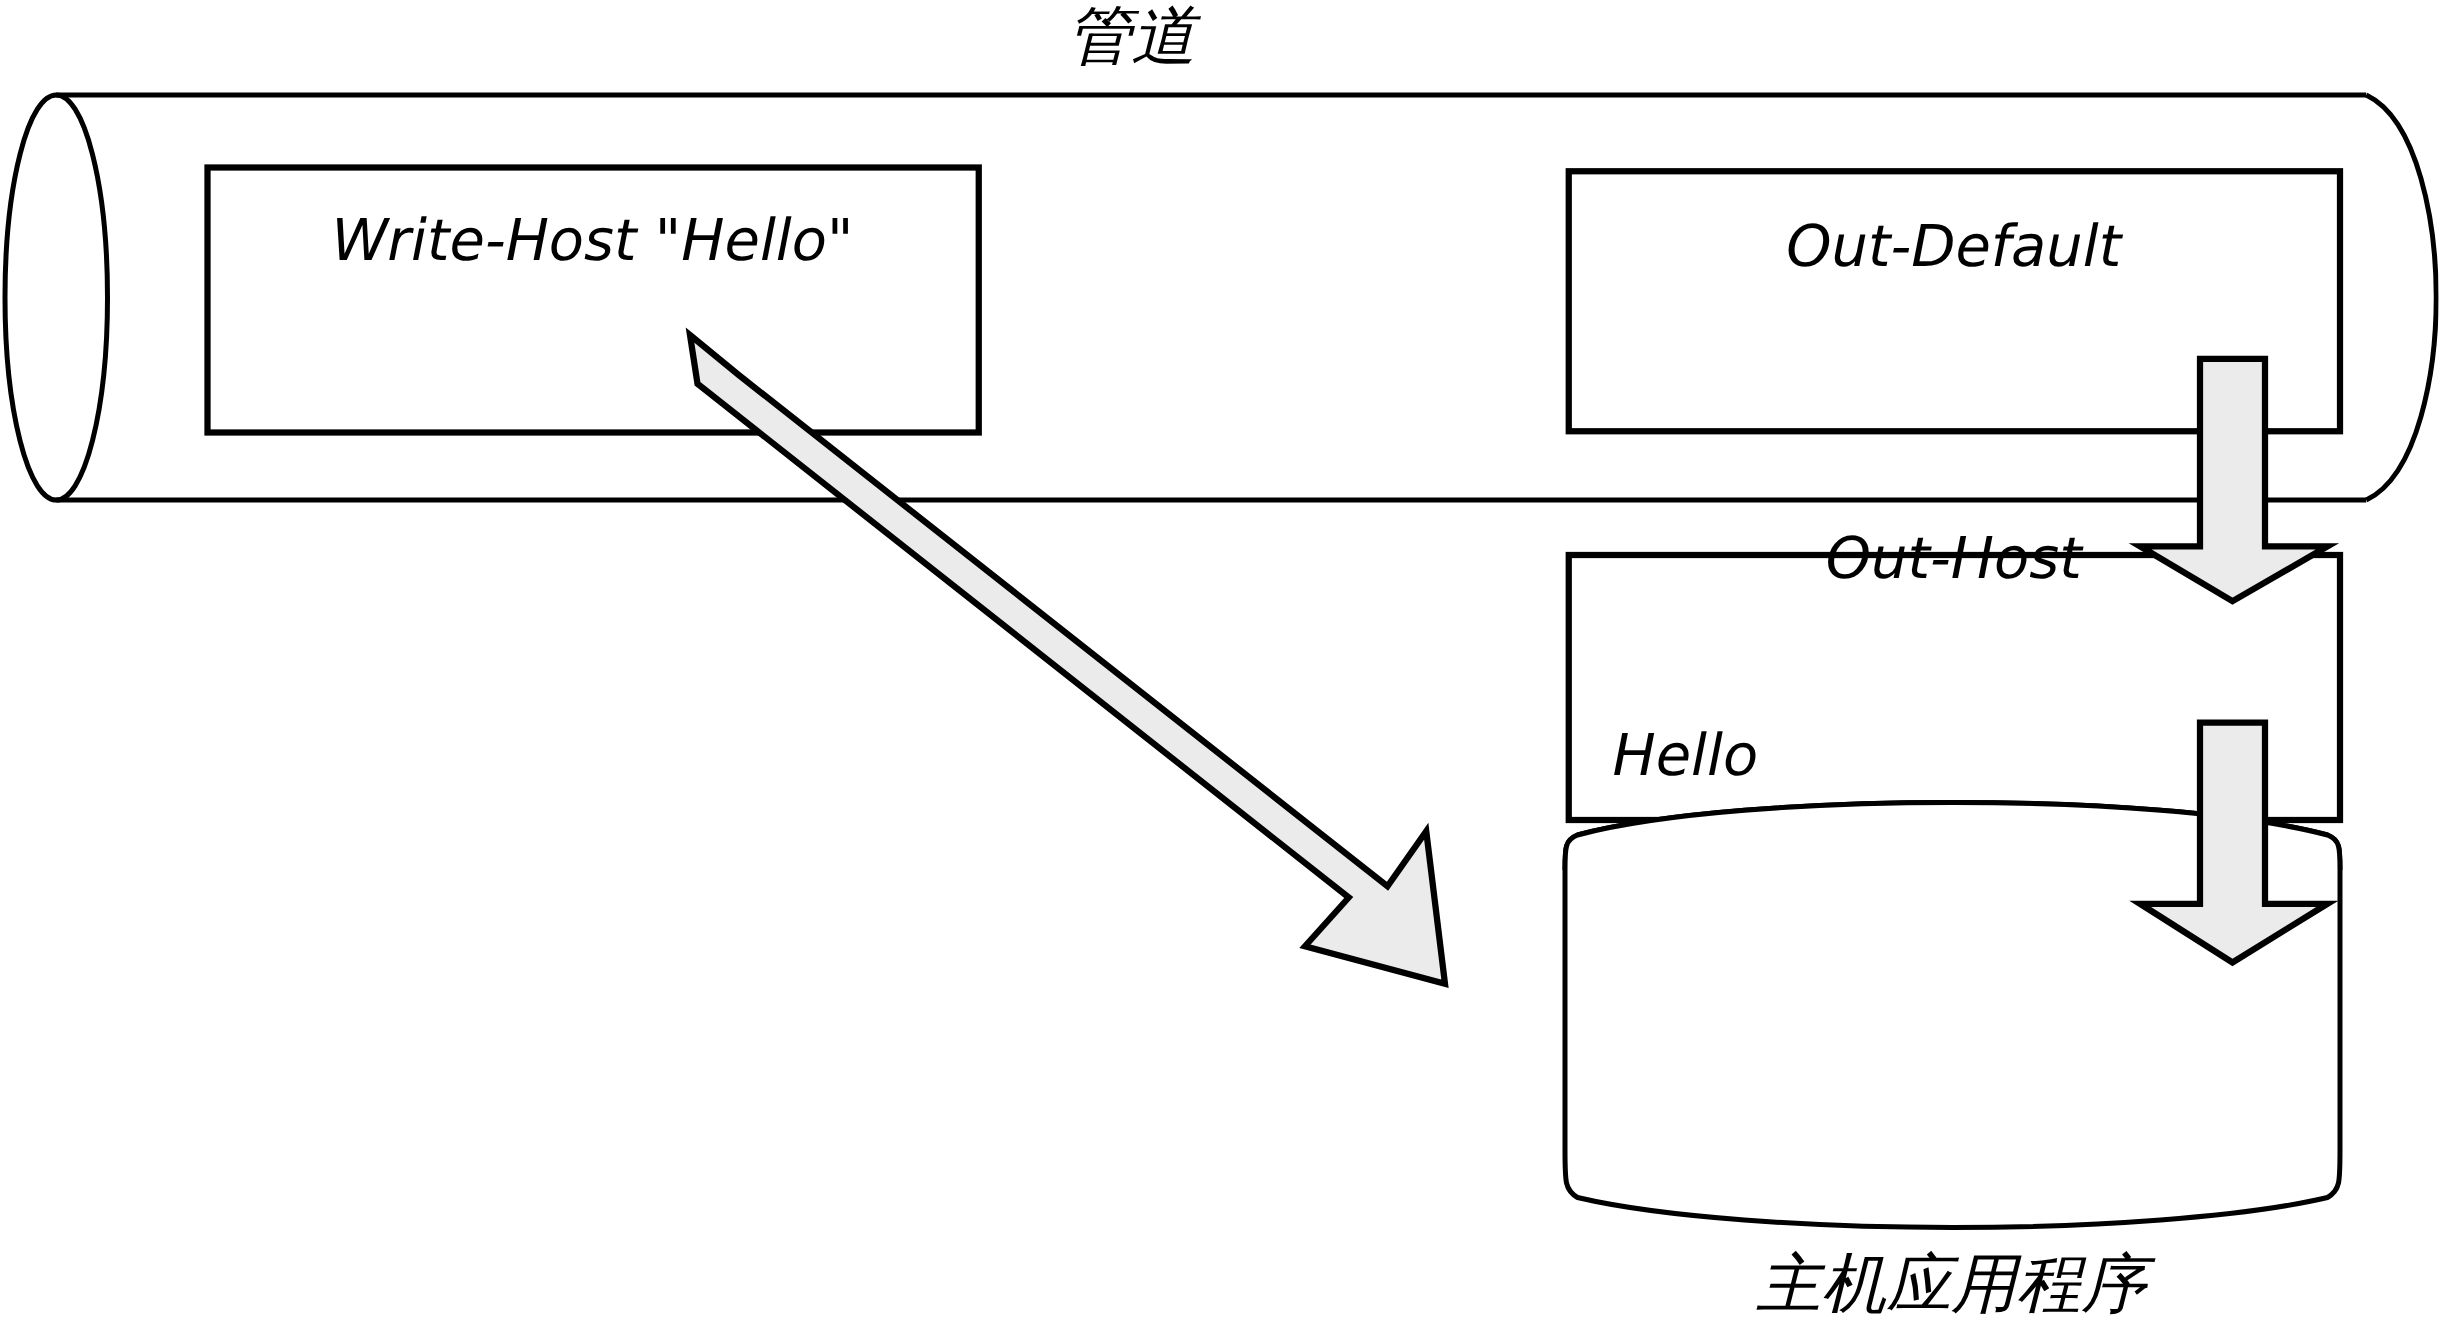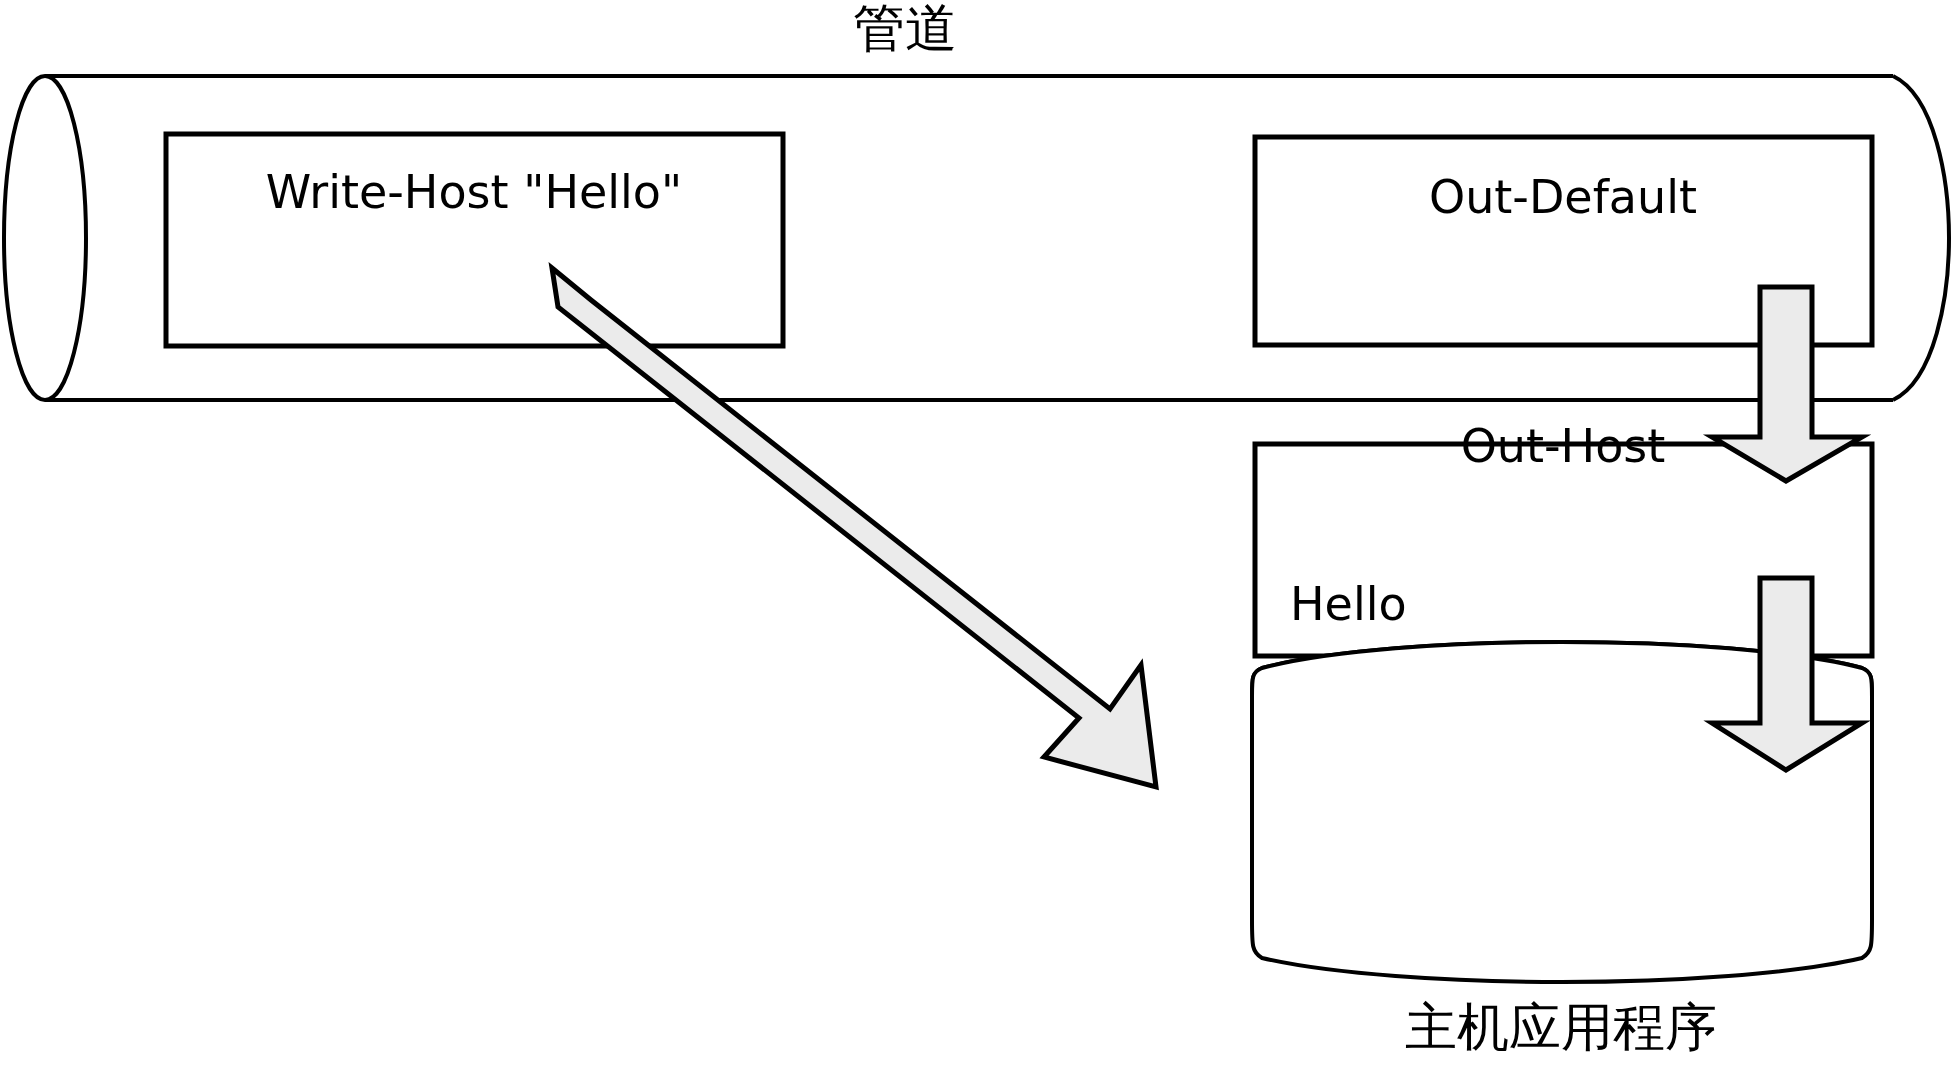--- a/index.html
+++ b/index.html
@@ -11,20 +11,21 @@
     width: 1951px;
     height: 1069px;
     font-family: "DejaVu Sans", sans-serif;
     overflow: hidden;
   }
   #diagram-root {
     position: relative;
     width: 1860px;
     height: 1069px;
     background: #ffffff;
+    font-style: italic;
   }
   svg.canvas {
     position: absolute;
     left: 0;
     top: 0;
     width: 1951px;
     height: 1069px;
     display: block;
   }
   .stroke-shape {

